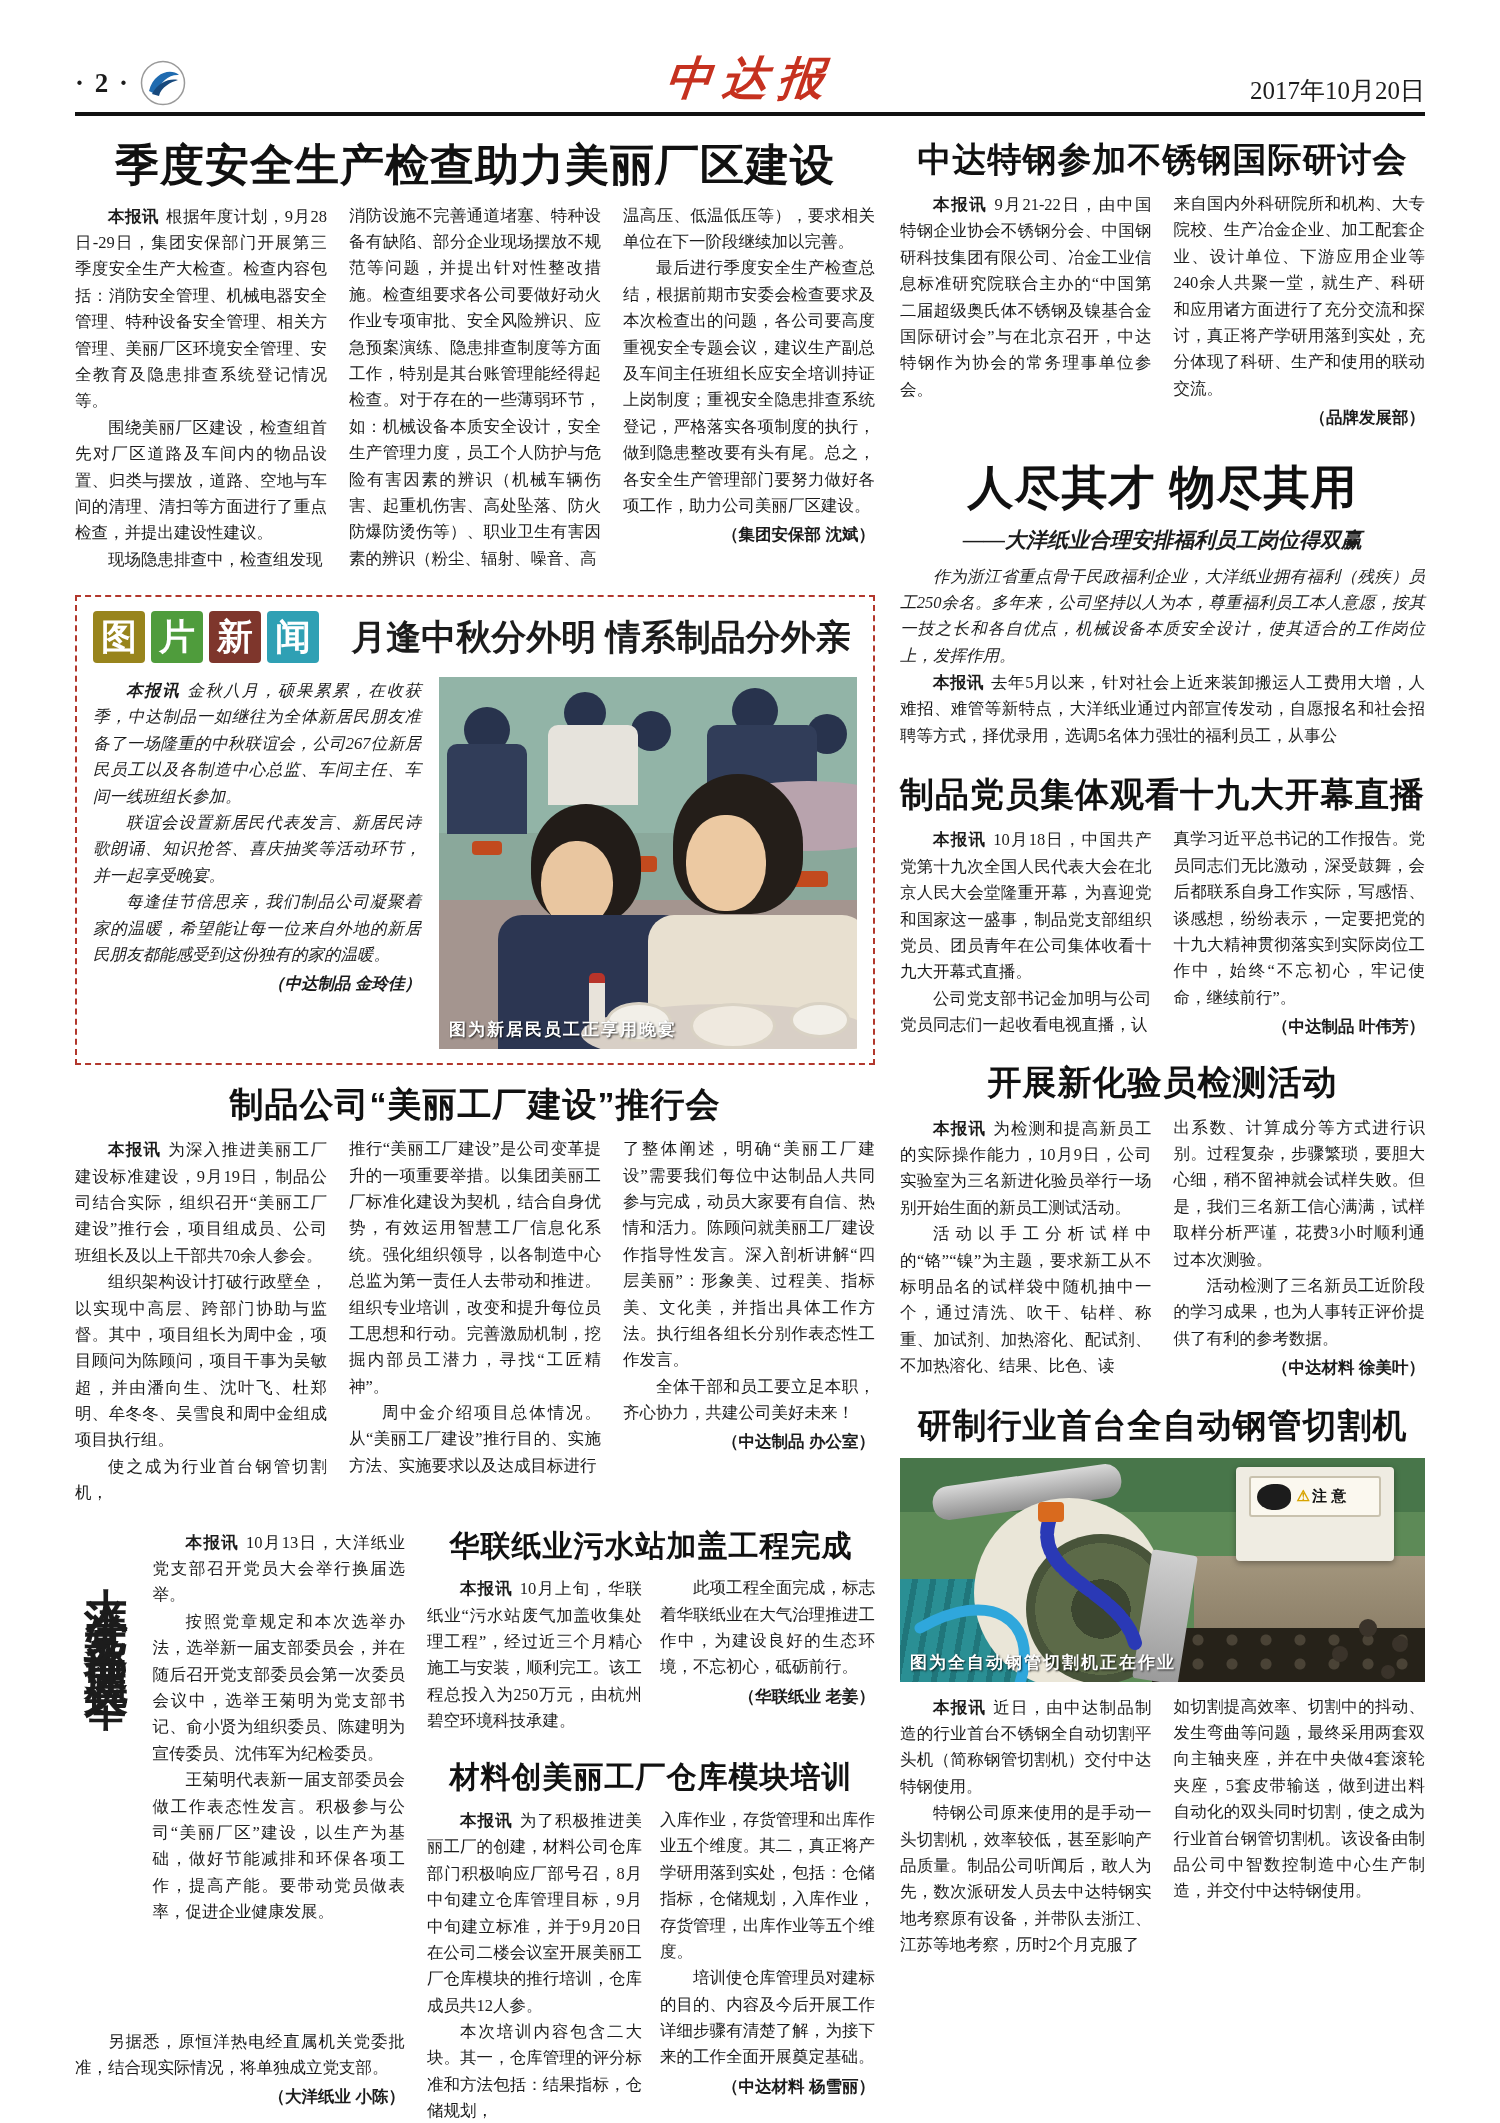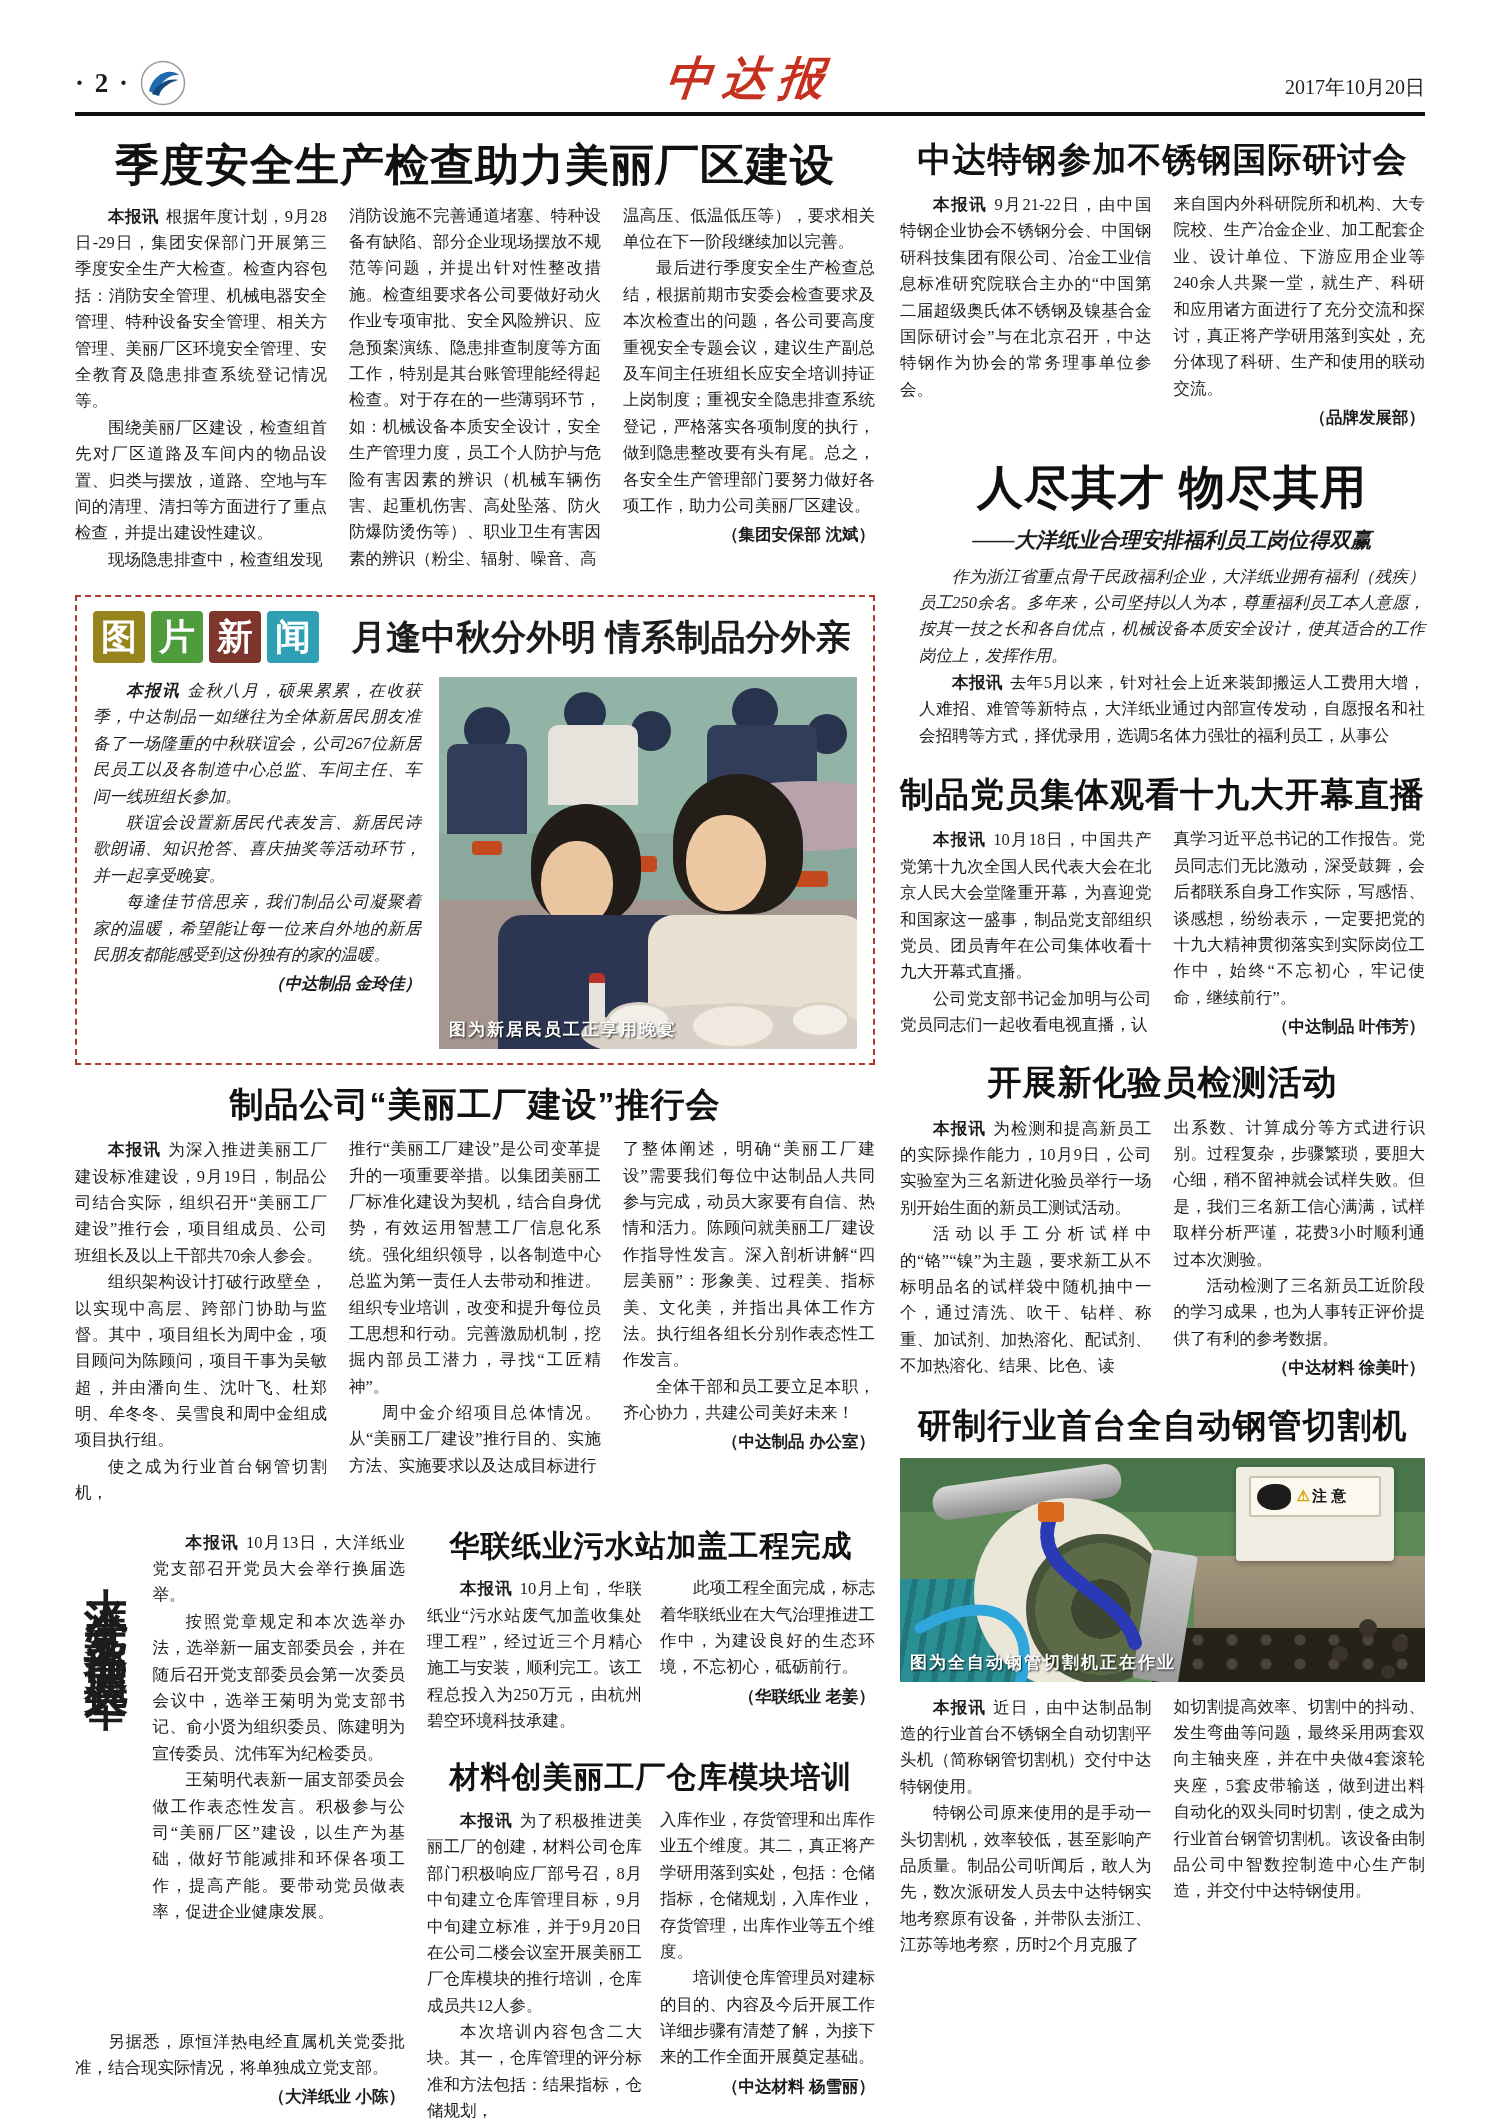--- a/index.html
+++ b/index.html
@@ -12,21 +12,21 @@
 
   
   .mast-row{position:relative;height:64px;border-bottom:4px solid #111;}
   .pnum-group{position:absolute;left:0;top:12px;display:flex;align-items:center;gap:10px;}
   .pnum{font-size:27px;font-weight:bold;letter-spacing:2px;}
   .logo-wrap{width:46px;height:46px;}
   .mast-title{
     position:absolute;left:50%;top:0;transform:translateX(-50%) skewX(-6deg);
     color:#c6311f;font-size:46px;font-weight:bold;font-style:italic;letter-spacing:10px;
   }
-  .pub-date{position:absolute;right:0;top:26px;font-size:20px;}
+  .pub-date{position:absolute;right:0;top:26px;font-size:25px;}
 
   
   .content{display:grid;grid-template-columns:800px 525px;column-gap:25px;padding-top:24px;}
   .lcol,.rcol{min-width:0;}
 
   h2.head{
     font-family:"Liberation Sans",sans-serif;font-weight:900;color:#111;
     text-align:center;margin:0 0 12px 0;line-height:1.15;letter-spacing:1px;
   }
   .h-xl{font-size:44px;}
@@ -277,21 +277,21 @@
           <div class="col">
             <p class="para"><b class="lead">本报讯</b><span>9月21-22日，由中国特钢企业协会不锈钢分会、中国钢研科技集团有限公司、冶金工业信息标准研究院联合主办的“中国第二届超级奥氏体不锈钢及镍基合金国际研讨会”与在北京召开，中达特钢作为协会的常务理事单位参会。</span></p>
           </div>
           <div class="col">
             <p class="para cont">来自国内外科研院所和机构、大专院校、生产冶金企业、加工配套企业、设计单位、下游应用企业等240余人共聚一堂，就生产、科研和应用诸方面进行了充分交流和探讨，真正将产学研用落到实处，充分体现了科研、生产和使用的联动交流。</p>
             <p class="byline">（品牌发展部）</p>
           </div>
         </div>
       </section>
 
-      <section class="article" style="margin-top:30px;margin-left:19px;">
+      <section class="article" style="margin-top:30px;">
         <h2 class="head h-serif">人尽其才 物尽其用</h2>
         <p class="subhead">——大洋纸业合理安排福利员工岗位得双赢</p>
         <div class="cols">
           <div class="col">
             <p class="para kai">作为浙江省重点骨干民政福利企业，大洋纸业拥有福利（残疾）员工250余名。多年来，公司坚持以人为本，尊重福利员工本人意愿，按其一技之长和各自优点，机械设备本质安全设计，使其适合的工作岗位上，发挥作用。</p>
             <p class="para"><b class="lead">本报讯</b><span>去年5月以来，针对社会上近来装卸搬运人工费用大增，人难招、难管等新特点，大洋纸业通过内部宣传发动，自愿报名和社会招聘等方式，择优录用，选调5名体力强壮的福利员工，从事公</span></p>
           </div>
         </div>
       </section>
 

